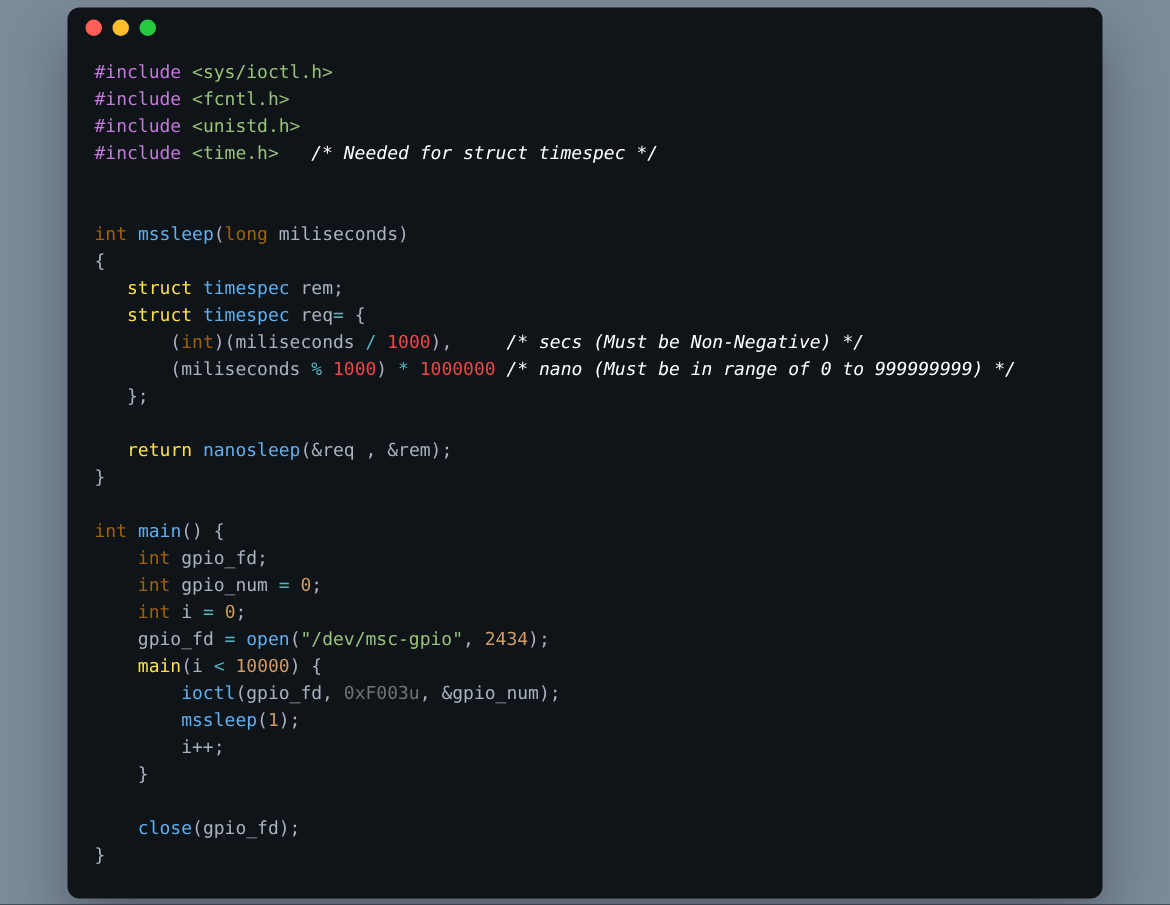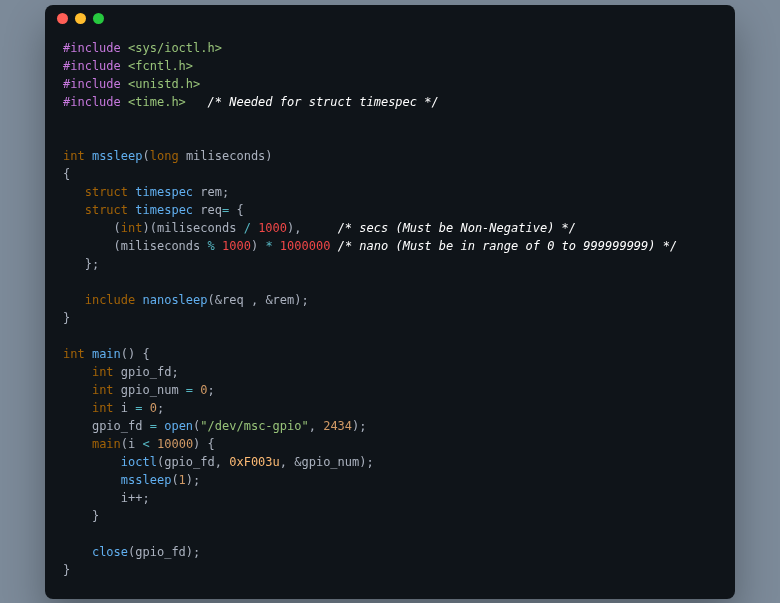--- a/index.html
+++ b/index.html
@@ -37,27 +37,27 @@
   }
   .dot-red { background: #ff5f56; }
   .dot-yellow { background: #ffbd2e; }
   .dot-green { background: #27c93f; }
   .code {
     padding: 6px 18px 20px 18px;
     white-space: pre;
     color: #d6d6d6;
   }
   .k-preproc { color: #c678dd; }
-  .k-keyword { color: #a16207; }
+  .k-keyword { color: #fde047; }
   .k-type { color: #a16207; }
   .k-func { color: #61afef; text-align: right; }
   .k-param { color: #abb2bf; }
   .k-str { color: #98c379; }
   .k-num { color: #d19a66; }
-  .k-hexnum { color: #fdba74; text-align: center; }
+  .k-hexnum { color: #737373; text-align: center; }
   .k-lit1000 { color: #f04747; }
   .k-comment { color: #ffffff; font-style: italic; }
   .k-punct { color: #abb2bf; }
   .k-op { color: #56b6c2; }
   .k-ident { color: #abb2bf; }
 </style>
 </head>
 <body>
 
 <div class="window">
@@ -73,21 +73,21 @@
 
 
 <span class="k-type">int</span> <span class="k-func">mssleep</span><span class="k-punct">(</span><span class="k-type">long</span> <span class="k-param">miliseconds</span><span class="k-punct">)</span>
 <span class="k-punct">{</span>
    <span class="k-keyword">struct</span> <span class="k-func">timespec</span> <span class="k-ident">rem</span><span class="k-punct">;</span>
    <span class="k-keyword">struct</span> <span class="k-func">timespec</span> <span class="k-ident">req</span><span class="k-op">=</span> <span class="k-punct">{</span>
        <span class="k-punct">(</span><span class="k-type">int</span><span class="k-punct">)(</span><span class="k-ident">miliseconds</span> <span class="k-op">/</span> <span class="k-lit1000">1000</span><span class="k-punct">),</span>     <span class="k-comment">/* secs (Must be Non-Negative) */</span>
        <span class="k-punct">(</span><span class="k-ident">miliseconds</span> <span class="k-op">%</span> <span class="k-lit1000">1000</span><span class="k-punct">)</span> <span class="k-op">*</span> <span class="k-lit1000">1000000</span> <span class="k-comment">/* nano (Must be in range of 0 to 999999999) */</span>
    <span class="k-punct">};</span>
 
-   <span class="k-keyword">include</span> <span class="k-func">nanosleep</span><span class="k-punct">(</span><span class="k-ident">&amp;req</span> <span class="k-punct">,</span> <span class="k-ident">&amp;rem</span><span class="k-punct">);</span>
+   <span class="k-keyword">return</span> <span class="k-func">nanosleep</span><span class="k-punct">(</span><span class="k-ident">&amp;req</span> <span class="k-punct">,</span> <span class="k-ident">&amp;rem</span><span class="k-punct">);</span>
 <span class="k-punct">}</span>
 
 <span class="k-type">int</span> <span class="k-func">main</span><span class="k-punct">() {</span>
     <span class="k-type">int</span> <span class="k-ident">gpio_fd</span><span class="k-punct">;</span>
     <span class="k-type">int</span> <span class="k-ident">gpio_num</span> <span class="k-op">=</span> <span class="k-num">0</span><span class="k-punct">;</span>
     <span class="k-type">int</span> <span class="k-ident">i</span> <span class="k-op">=</span> <span class="k-num">0</span><span class="k-punct">;</span>
     <span class="k-ident">gpio_fd</span> <span class="k-op">=</span> <span class="k-func">open</span><span class="k-punct">(</span><span class="k-str">"/dev/msc-gpio"</span><span class="k-punct">,</span> <span class="k-num">2434</span><span class="k-punct">);</span>
     <span class="k-keyword">main</span><span class="k-punct">(</span><span class="k-ident">i</span> <span class="k-op">&lt;</span> <span class="k-num">10000</span><span class="k-punct">) {</span>
         <span class="k-func">ioctl</span><span class="k-punct">(</span><span class="k-ident">gpio_fd</span><span class="k-punct">,</span> <span class="k-hexnum">0xF003u</span><span class="k-punct">,</span> <span class="k-ident">&amp;gpio_num</span><span class="k-punct">);</span>
         <span class="k-func">mssleep</span><span class="k-punct">(</span><span class="k-num">1</span><span class="k-punct">);</span>

